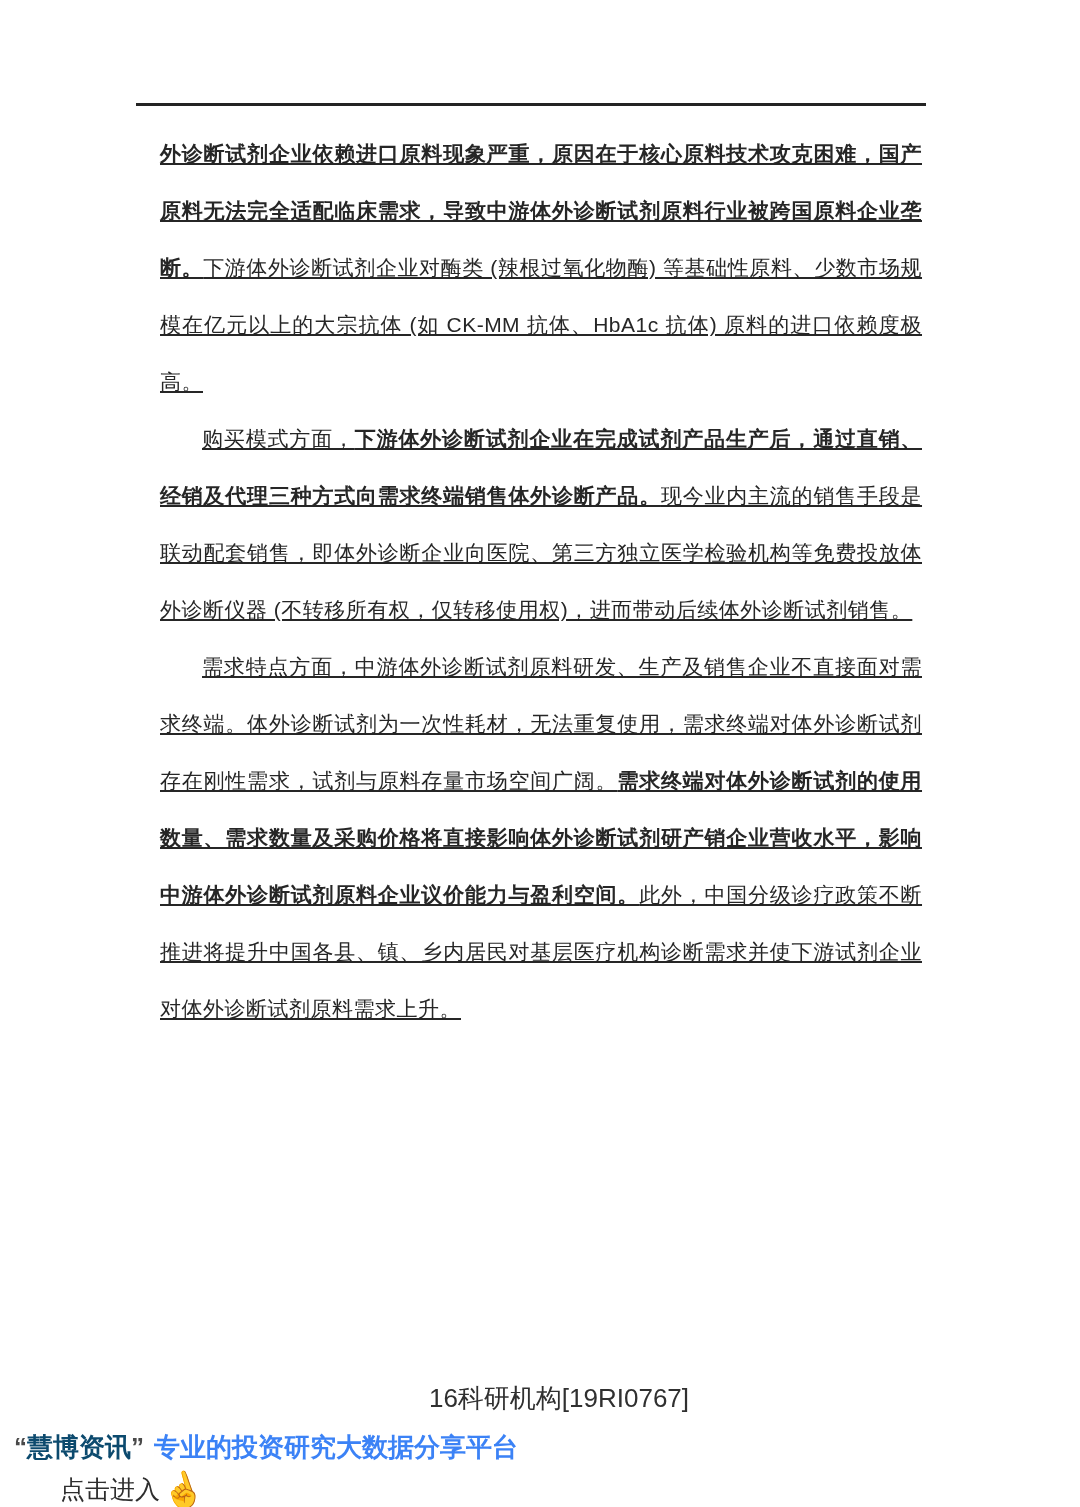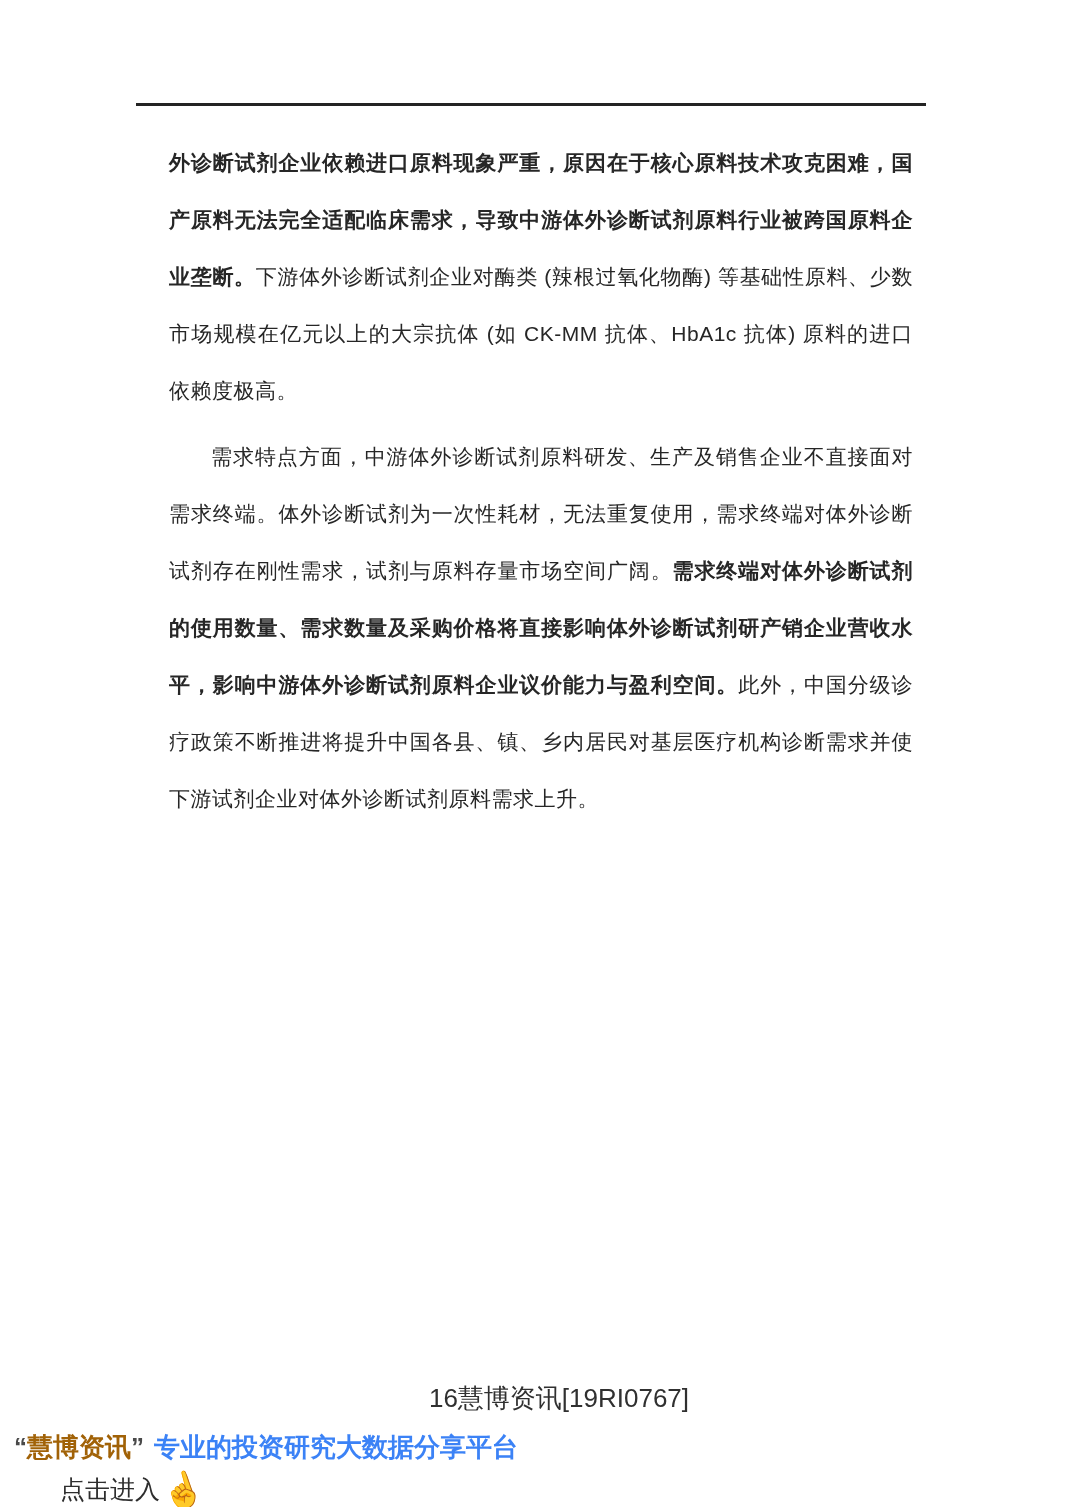--- a/index.html
+++ b/index.html
@@ -20,21 +20,21 @@
   .doc-body {
     position: absolute;
     left: 160px; top: 125px;
     width: 762px;
     font-size: 21px;
     line-height: 57px;
     text-align: justify;
     color: #262626;
     letter-spacing: 0.5px;
   }
-  .doc-body p { margin: 9px; }
+  .doc-body p { margin: 0; text-decoration: underline; }
   .doc-body p.indent { text-indent: 2em; }
   .b { font-weight: bold; }
   .page-footer {
     position: absolute;
     left: 160px; top: 1381px;
     width: 766px;
     display: flex;
     justify-content: center;
     align-items: baseline;
     font-size: 26px;
@@ -45,21 +45,21 @@
     position: absolute;
     left: 14px; top: 1430px;
     width: 560px;
   }
   .brand-line1 {
     font-size: 26px;
     font-weight: bold;
     color: #3d3d3d;
     white-space: nowrap;
   }
-  .brand-name { color: #a16207; }
+  .brand-name { color: #0c4a6e; }
   .brand-quote { color: #4a4a4a; }
   .brand-tagline { margin-left: 10px; color: #3b82f6; }
   .brand-line2 {
     margin-top: 8px;
     padding-left: 46px;
     font-size: 25px;
     color: #2e2e2e;
     white-space: nowrap;
     display: flex;
     align-items: flex-start;
@@ -78,27 +78,28 @@
 <body>
 
 <div class="page-rule"></div>
 
 <div class="doc-body">
   <p><span class="b">外诊断试剂企业依赖进口原料现象严重，原因在于核心原料技术攻克困难，国产原料无法完全适配临床需求，导致中游体外诊断试剂原料行业被跨国原料企业垄断。</span><span>下游体外诊断试剂企业对酶类 (辣根过氧化物酶) 等基础性原料、少数市场规模在亿元以上的大宗抗体 (如 CK-MM 抗体、HbA1c 抗体) 原料的进口依赖度极高。</span></p>
 
 
 
 
+  <p class="indent"><span>购买模式方面，</span><span class="b">下游体外诊断试剂企业在完成试剂产品生产后，通过直销、经销及代理三种方式向需求终端销售体外诊断产品。</span><span>现今业内主流的销售手段是联动配套销售，即体外诊断企业向医院、第三方独立医学检验机构等免费投放体外诊断仪器 (不转移所有权，仅转移使用权)，进而带动后续体外诊断试剂销售。</span></p>
 
   <p class="indent"><span>需求特点方面，中游体外诊断试剂原料研发、生产及销售企业不直接面对需求终端。体外诊断试剂为一次性耗材，无法重复使用，需求终端对体外诊断试剂存在刚性需求，试剂与原料存量市场空间广阔。</span><span class="b">需求终端对体外诊断试剂的使用数量、需求数量及采购价格将直接影响体外诊断试剂研产销企业营收水平，影响中游体外诊断试剂原料企业议价能力与盈利空间。</span><span>此外，中国分级诊疗政策不断推进将提升中国各县、镇、乡内居民对基层医疗机构诊断需求并使下游试剂企业对体外诊断试剂原料需求上升。</span></p>
 </div>
 
 <div class="page-footer">
   <span class="page-num">16</span>
-  <span>慧博资讯[19RI0767]</span>
+  <span>科研机构[19RI0767]</span>
 </div>
 
 <div class="brand">
   <div class="brand-line1">
     <span class="brand-quote">“</span><span class="brand-name">慧博资讯</span><span class="brand-quote">”</span><span class="brand-tagline">专业的投资研究大数据分享平台</span>
   </div>
   <div class="brand-line2">
     <span>点击进入</span>
     <span class="hand-icon">☝</span>
   </div>

